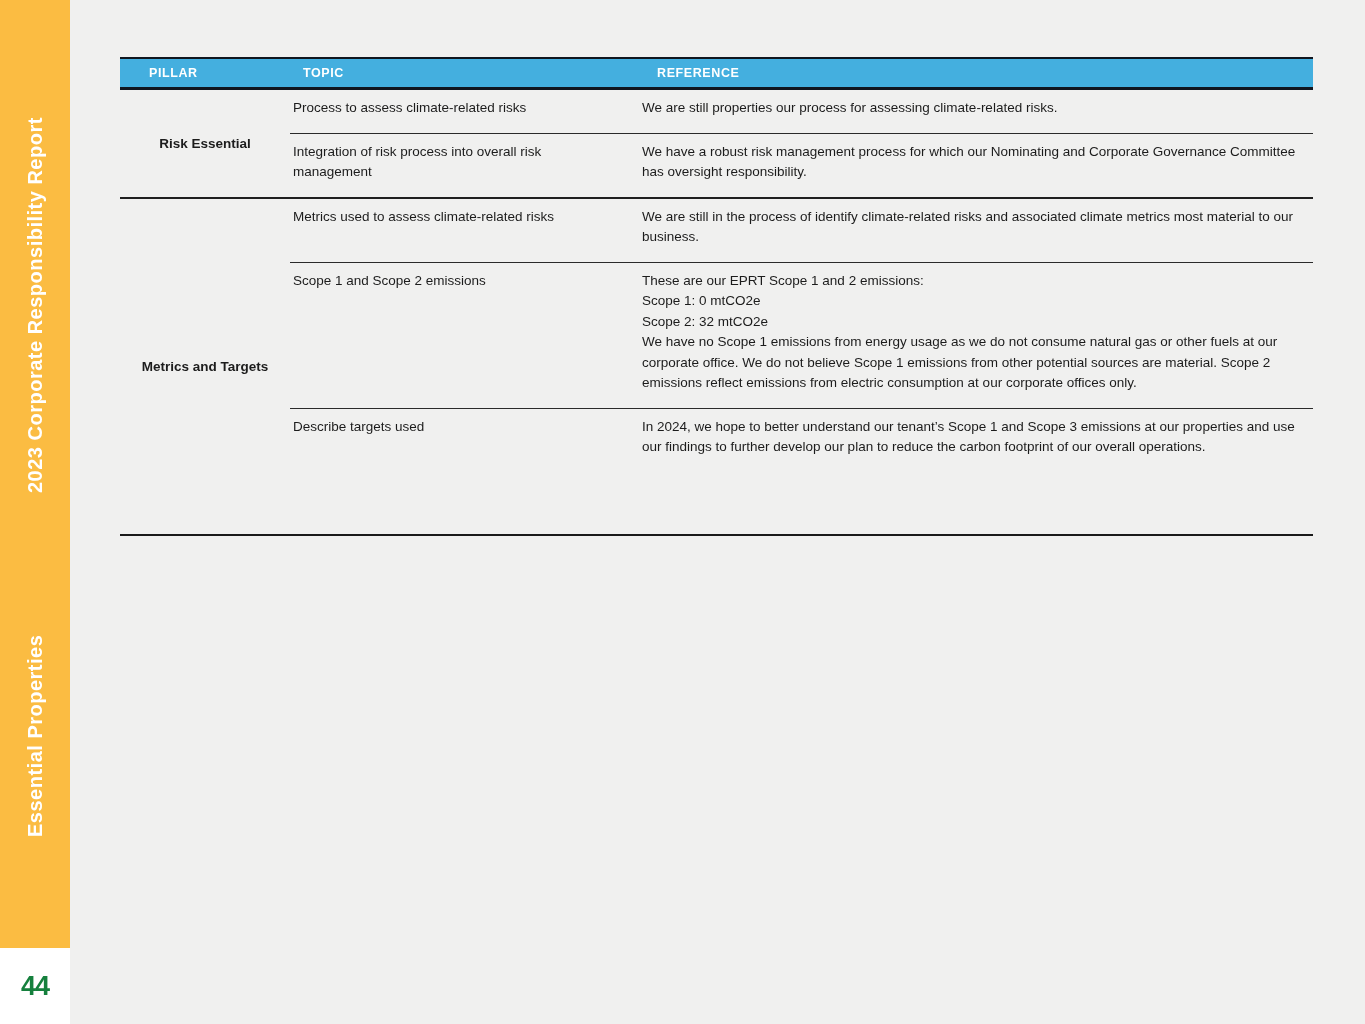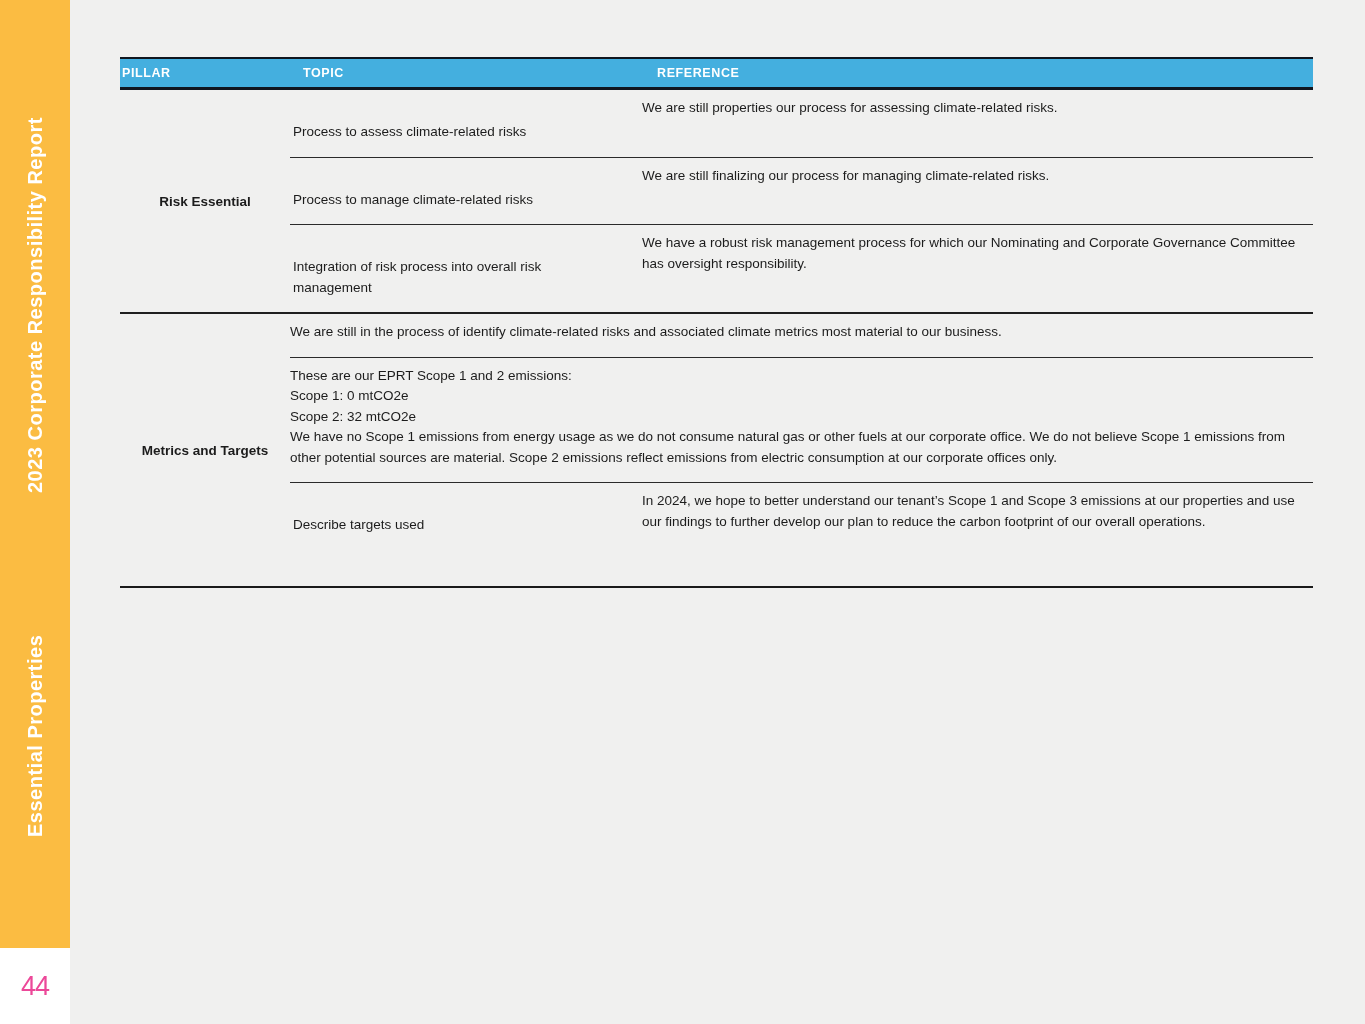--- a/index.html
+++ b/index.html
@@ -32,61 +32,61 @@
   .v-title   { top: 116px; height: 378px; }
   .v-company { top: 627px; height: 218px; }
 
   .page-num-box {
     position: absolute; left: 0; top: 948px;
     width: 70px; height: 76px;
     background: #ffffff;
     display: flex; align-items: center; justify-content: center;
   }
   .page-num {
-    font-size: 27px; font-weight: normal; color: #ec4899;
+    font-size: 27px; font-weight: bold; color: #15803d;
     letter-spacing: -1px;
   }
 
   
   .report-table {
     position: absolute; left: 120px; top: 57px;
     width: 1193px;
     border-top: 2px solid #10161f;
     border-bottom: 2px solid #1a1a1a;
   }
   .thead {
     height: 31px;
     background: #44afdf;
     border-bottom: 3px solid #10161f;
     display: flex; align-items: center;
     color: #ffffff; font-weight: bold;
     font-size: 12.5px; letter-spacing: 0.6px;
   }
-  .th-pillar { width: 170px; padding-left: 2px; }
+  .th-pillar { width: 170px; padding-left: 29px; }
   .th-topic  { width: 352px; padding-left: 13px; }
   .th-ref    { flex: 1; padding-left: 15px; }
 
   .tbody { min-height: 444px; display: flex; flex-direction: column; }
   .group { display: flex; }
   .group + .group { border-top: 2px solid #1f1f1f; }
   .group:last-child { flex: 1; }
 
   .pillar-cell {
     width: 170px;
     display: flex; align-items: center; justify-content: center;
     text-align: center;
     font-weight: bold; font-size: 13.5px;
   }
   .rows { flex: 1; display: flex; flex-direction: column; }
   .row { display: flex; padding: 8px 0 14px 0; }
   .row + .row { border-top: 1px solid #2a2a2a; }
   .group:last-child .rows .row:last-child { flex: 1; min-height: 104px; }
 
   .cell { font-size: 13.5px; line-height: 20.5px; }
-  .cell.topic { width: 352px; padding-left: 3px; padding-right: 24px; margin-top: 24px; }
+  .cell.topic { width: 352px; padding-left: 3px; padding-right: 24px; }
   .cell.ref   { flex: 1; padding-right: 6px; white-space: pre-line; }
 </style>
 </head>
 <body>
 
 <div class="sidebar">
   <div class="v-text v-title">2023 Corporate Responsibility Report</div>
   <div class="v-text v-company">Essential Properties</div>
 </div>
 <div class="page-num-box">
@@ -101,36 +101,34 @@
   </div>
   <div class="tbody">
       <div class="group">
         <div class="pillar-cell">Risk Essential</div>
         <div class="rows">
           <div class="row">
             <div class="cell topic">Process to assess climate-related risks</div>
             <div class="cell ref">We are still properties our process for assessing climate-related risks.</div>
           </div>
           <div class="row">
-            <div class="cell topic">Process to manage climate-related risks</div>
-            <div class="cell ref">We are still finalizing our process for managing climate-related risks.</div>
-          </div>
-          <div class="row">
             <div class="cell topic">Integration of risk process into overall risk management</div>
             <div class="cell ref">We have a robust risk management process for which our Nominating and Corporate Governance Committee has oversight responsibility.</div>
           </div>
         </div>
       </div>
       <div class="group">
         <div class="pillar-cell">Metrics and Targets</div>
         <div class="rows">
           <div class="row">
+            <div class="cell topic">Metrics used to assess climate-related risks</div>
             <div class="cell ref">We are still in the process of identify climate-related risks and associated climate metrics most material to our business.</div>
           </div>
           <div class="row">
+            <div class="cell topic">Scope 1 and Scope 2 emissions</div>
             <div class="cell ref">These are our EPRT Scope 1 and 2 emissions:
 Scope 1: 0 mtCO2e
 Scope 2: 32 mtCO2e
 We have no Scope 1 emissions from energy usage as we do not consume natural gas or other fuels at our corporate office. We do not believe Scope 1 emissions from other potential sources are material. Scope 2 emissions reflect emissions from electric consumption at our corporate offices only.</div>
           </div>
           <div class="row">
             <div class="cell topic">Describe targets used</div>
             <div class="cell ref">In 2024, we hope to better understand our tenant’s Scope 1 and Scope 3 emissions at our properties and use our findings to further develop our plan to reduce the carbon footprint of our overall operations.</div>
           </div>
         </div>

